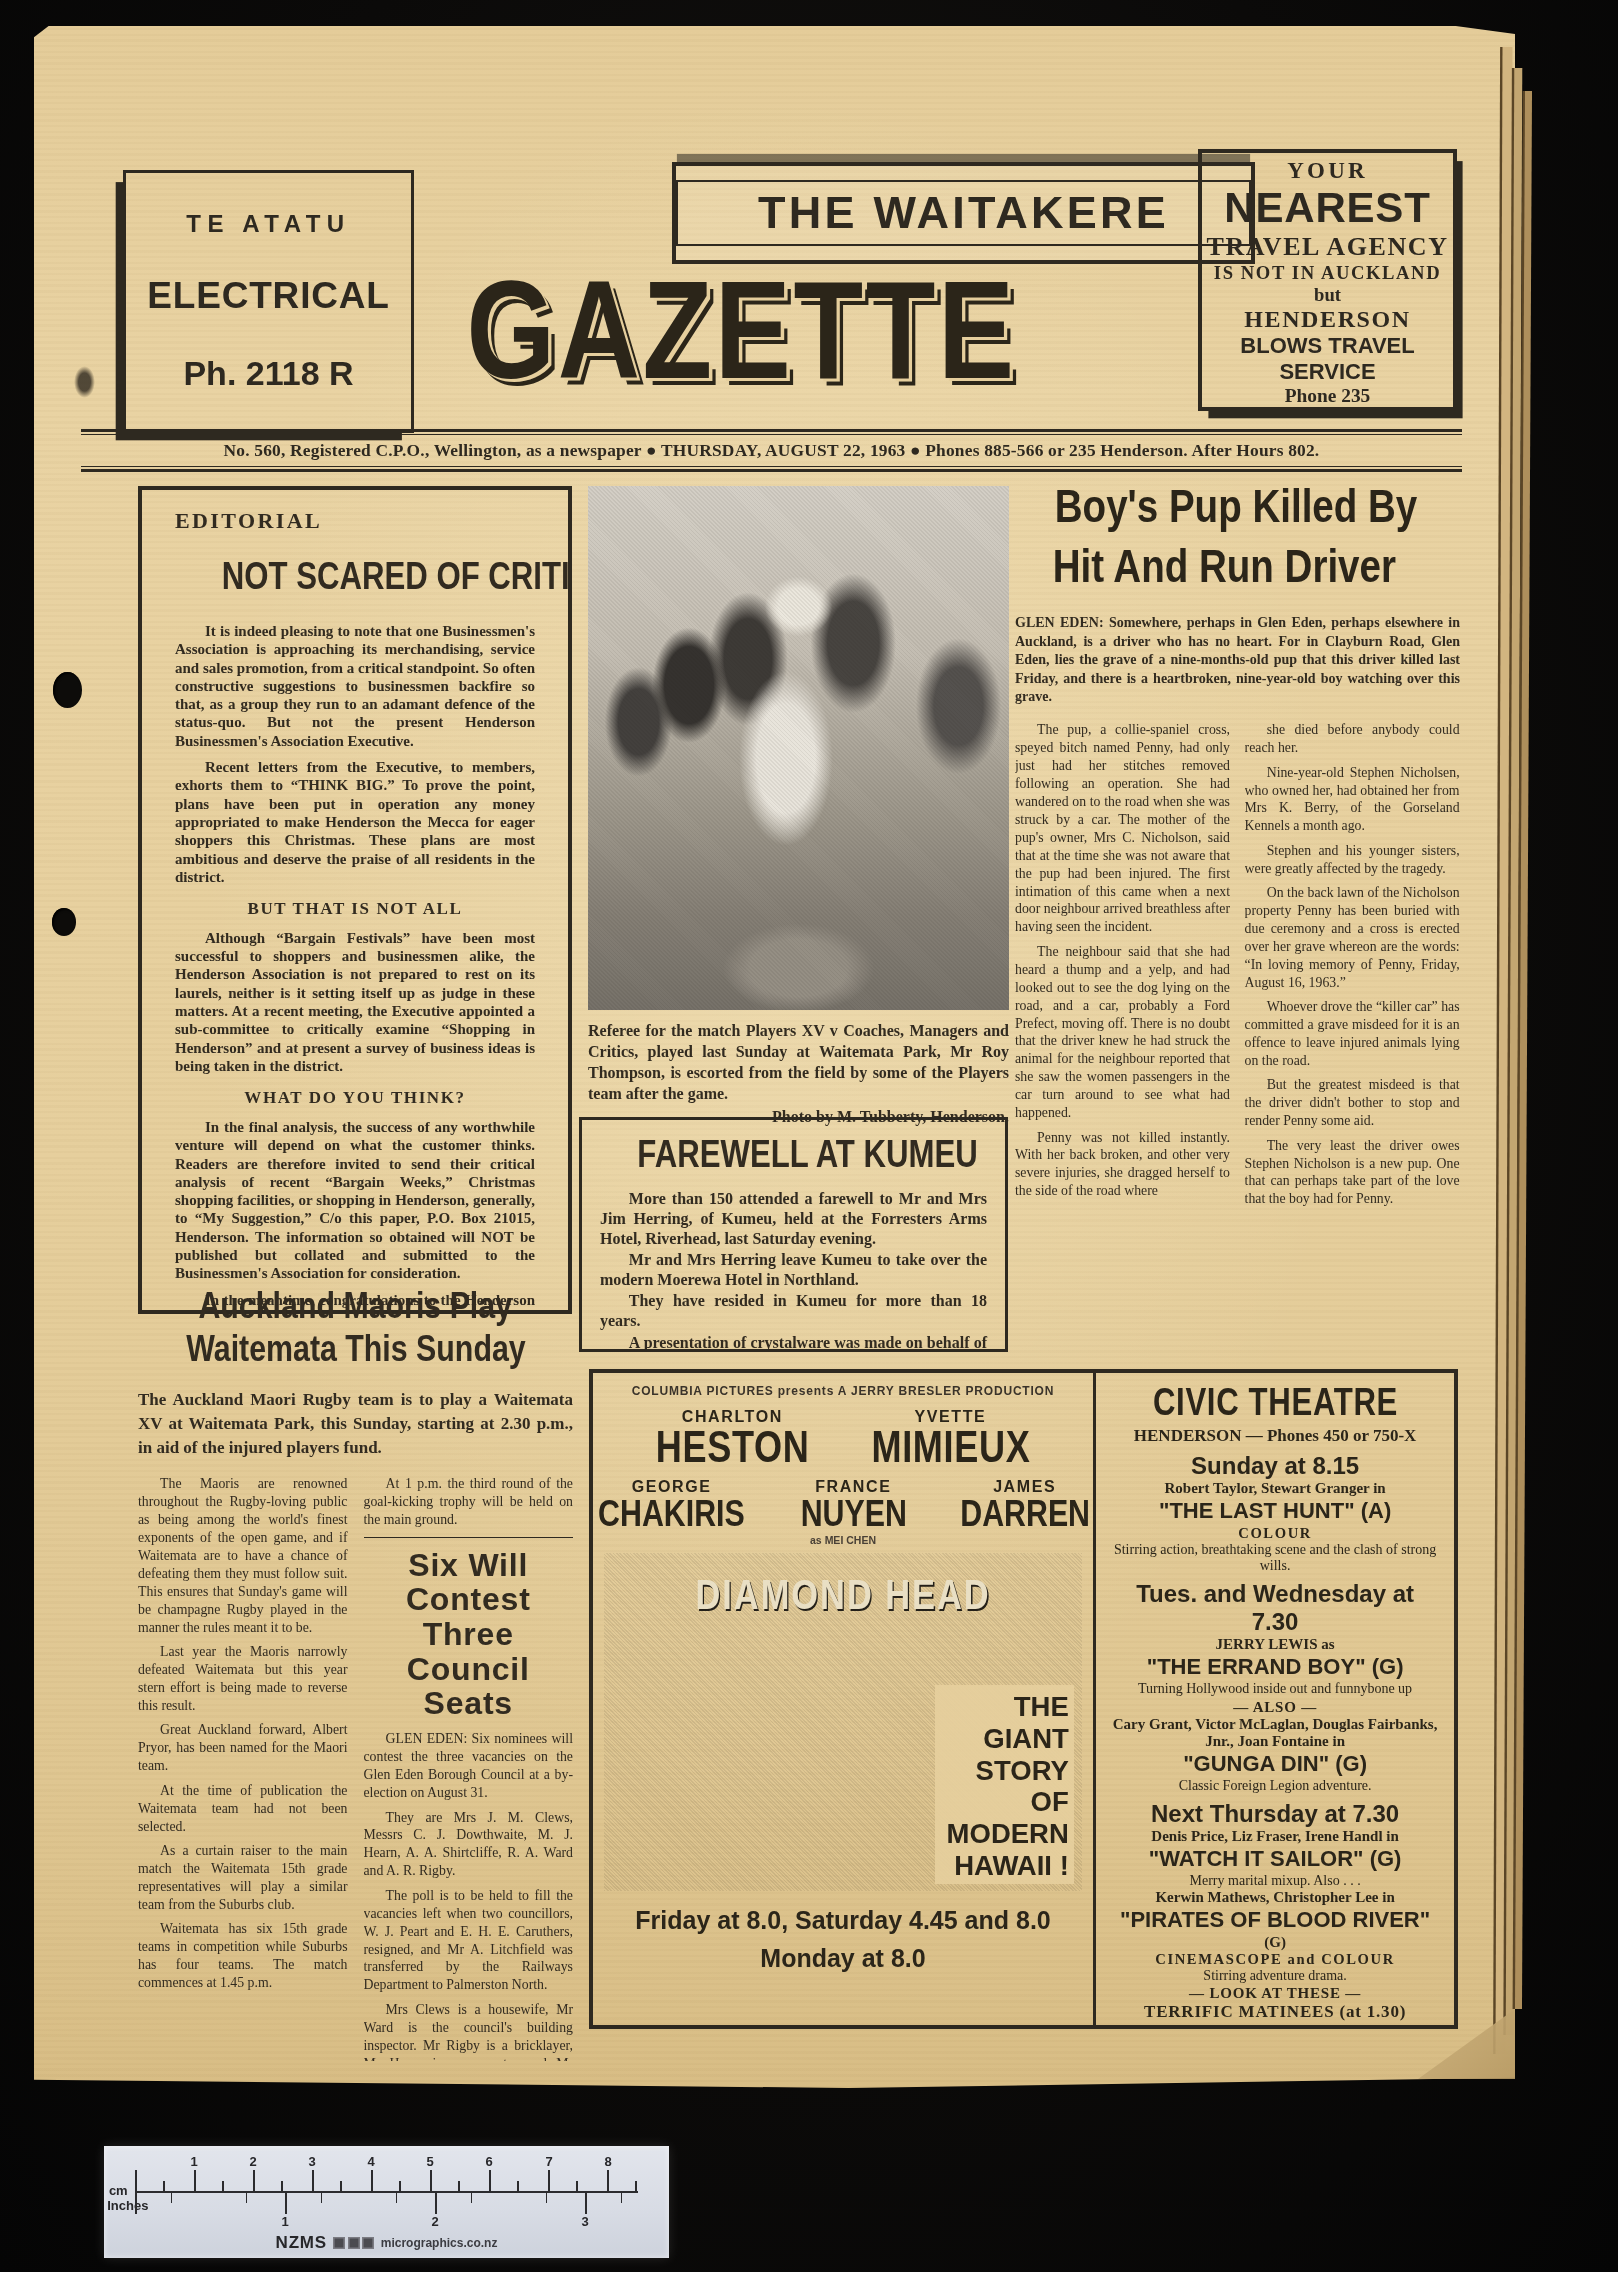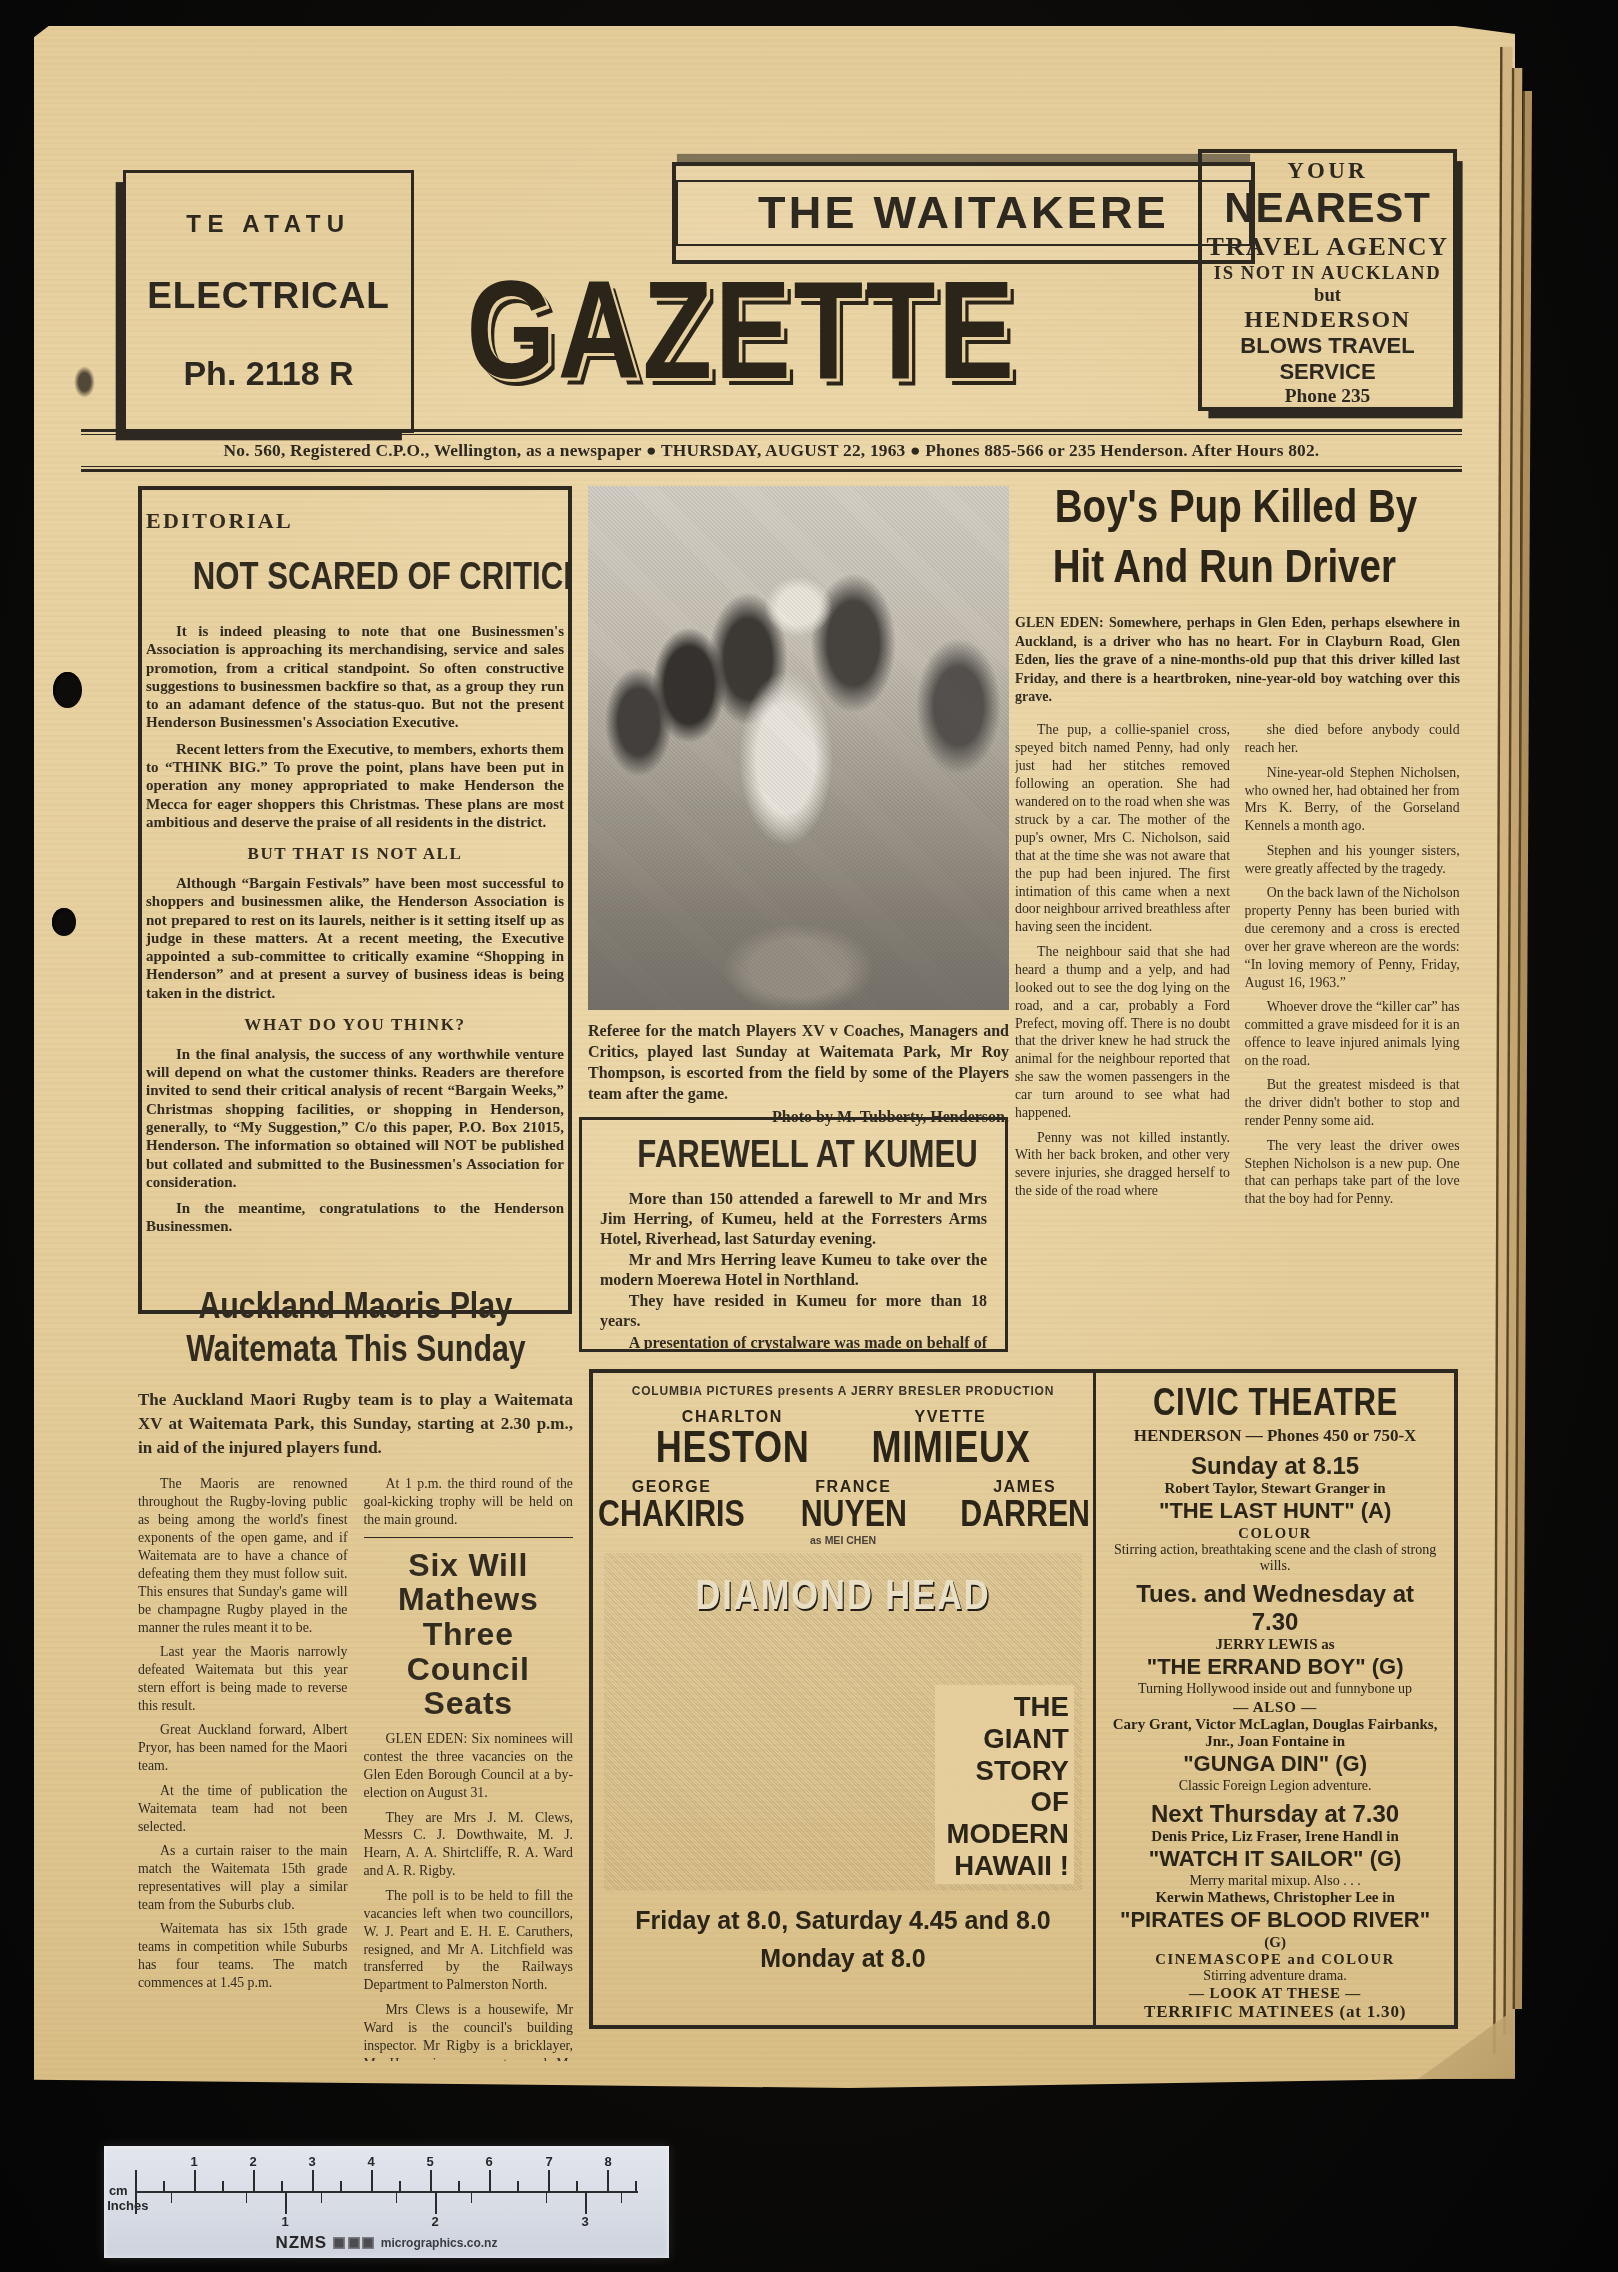--- a/index.html
+++ b/index.html
@@ -72,21 +72,21 @@
     border-top:3.2px solid #2e2920;border-bottom:3.2px solid #2e2920;
     display:flex;align-items:center;justify-content:center;
     font-weight:700;font-size:17.4px;letter-spacing:0.2px;color:#2e2920;
   }
   .dateline:before{content:"";position:absolute;left:0;right:0;top:2.4px;border-top:1.2px solid #2e2920;}
   .dateline:after{content:"";position:absolute;left:0;right:0;bottom:2.4px;border-top:1.2px solid #2e2920;}
 
   
   .editorial{
     position:absolute;left:104px;top:460px;width:434px;height:828px;box-sizing:border-box;
-    border:4px solid #2e2920;padding:18px 4px;overflow:hidden;
+    border:4px solid #2e2920;padding:18px 33px;overflow:hidden;
   }
   .ed-kicker{font-weight:700;font-size:22px;letter-spacing:2.4px;margin-bottom:21px;}
   .ed-headline{font-family:"Liberation Sans",sans-serif;font-weight:900;font-size:38px;text-align:center;margin-bottom:24px;white-space:nowrap;}
   .ed-body p{font-size:15px;line-height:1.22;font-weight:700;text-align:justify;margin:0 0 8px;text-indent:2em;}
   .ed-sub{font-weight:700;font-size:17px;text-align:center;letter-spacing:1.6px;margin:13px 0 9.7px;}
 
   
   .photo-wrap{position:absolute;left:554px;top:460px;width:421px;}
   .photo{
     width:100%;height:524px;position:relative;filter:saturate(.5);
@@ -305,21 +305,21 @@
           <p class="">Last year the Maoris narrowly defeated Waitemata but this year stern effort is being made to reverse this result.</p>
           <p class="">Great Auckland forward, Albert Pryor, has been named for the Maori team.</p>
           <p class="">At the time of publication the Waitemata team had not been selected.</p>
           <p class="">As a curtain raiser to the main match the Waitemata 15th grade representatives will play a similar team from the Suburbs club.</p>
           <p class="">Waitemata has six 15th grade teams in competition while Suburbs has four teams.  The match commences at 1.45 p.m.</p>
         </div>
       <div class="nw-col">
         <p>At 1 p.m. the third round of the goal-kicking trophy will be held on the main ground.</p>
         <div class="col-rule"></div>
         <div class="cc-head">
-          <span>Six Will Mathews</span><br>
+          <span>Six Will Contest</span><br>
           <span>Three Council</span><br>
           <span>Seats</span>
         </div>
         <div>
             <p class="">GLEN EDEN: Six nominees will contest the three vacancies on the Glen Eden Borough Council at a by-election on August 31.</p>
             <p class="">They are Mrs J. M. Clews, Messrs C. J. Dowthwaite, M. J. Hearn, A. A. Shirtcliffe, R. A. Ward and A. R. Rigby.</p>
             <p class="">The poll is to be held to fill the vacancies left when two councillors, W. J. Peart and E. H. E. Caruthers, resigned, and Mr A. Litchfield was transferred by the Railways Department to Palmerston North.</p>
             <p class="">Mrs Clews is a housewife, Mr Ward is the council's building inspector.  Mr Rigby is a bricklayer, Mr Hearn is a carpenter and Mr Dowthwaite is a cane furniture maker.  Mr Shirtcliffe's occupation is not known.</p>
           </div>
       </div>

